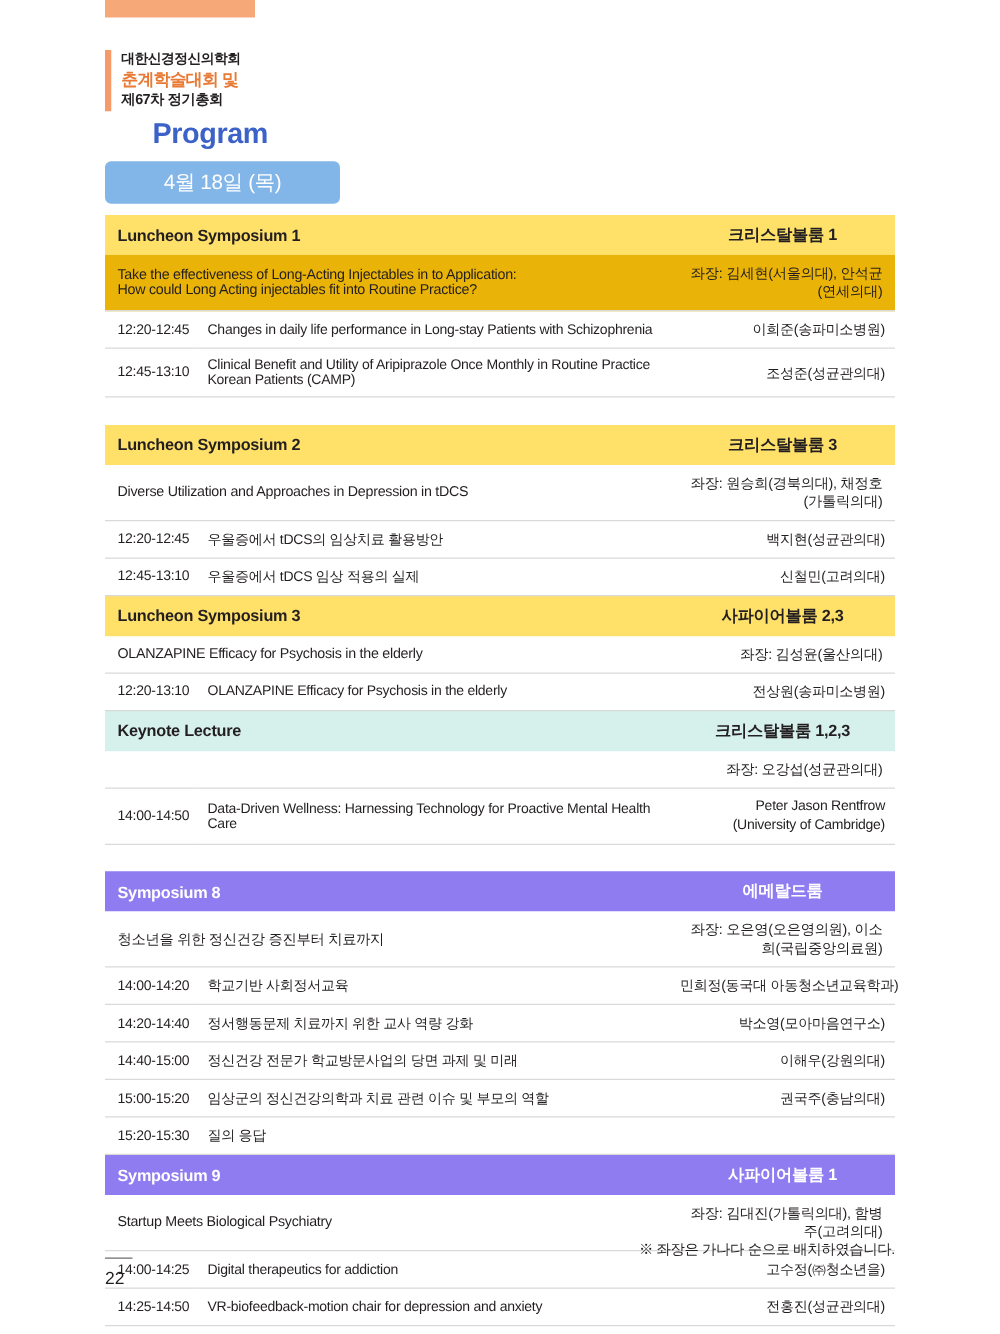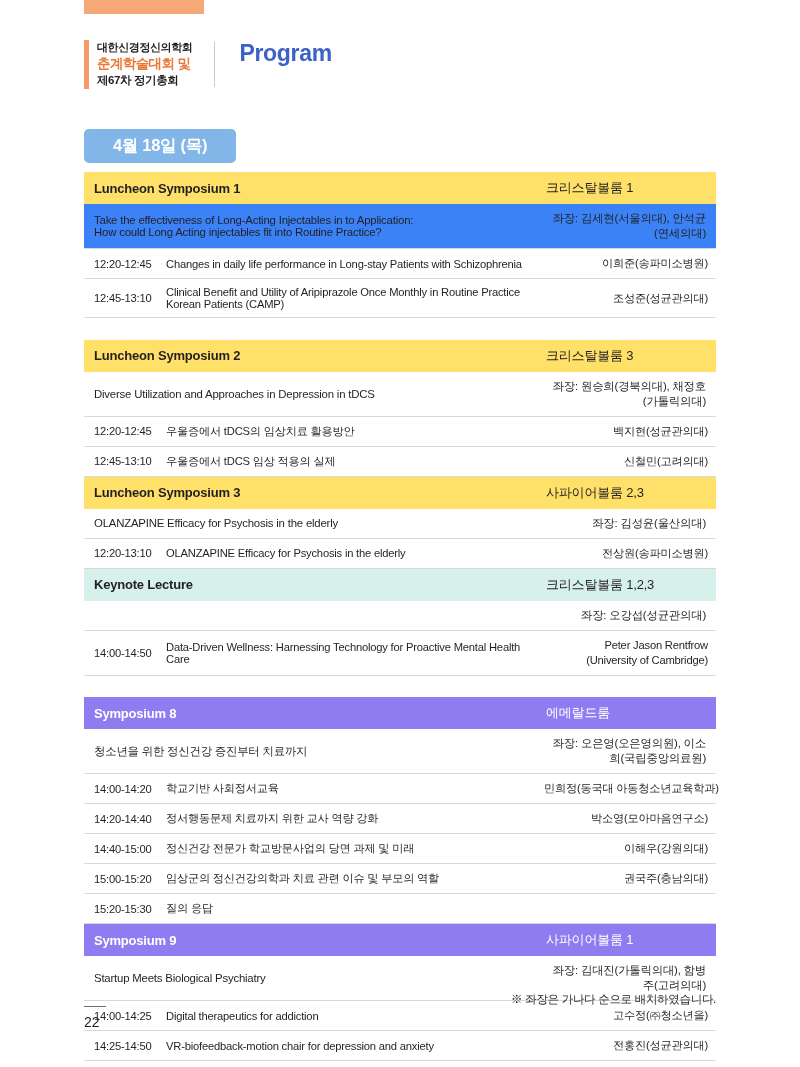--- a/index.html
+++ b/index.html
@@ -15,21 +15,22 @@
   }
   .top-orange {
     position: absolute;
     left: 84px; top: 0; width: 120px; height: 14px;
     background: #f7a878;
   }
   .header {
     position: absolute;
     left: 84px; top: 40px;
     display: flex;
-    align-items: flex-start;
+    align-items: flex-end;
+    flex-direction: column;
   }
   .logo-block {
     display: flex;
     align-items: stretch;
     padding-right: 22px;
   }
   .logo-bar {
     width: 5px;
     background: #f79a6a;
     margin-right: 8px;
@@ -42,26 +43,26 @@
     width: 1px; background: #c9c9c9; align-self: stretch;
     margin: 2px 24px 2px 0;
   }
   .program-title {
     font-size: 23px; font-weight: bold; color: #3c62c8; letter-spacing: -0.3px;
   }
 
   .date-pill {
     position: absolute;
     left: 84px; top: 129px;
-    width: 152px; height: 34px;
+    width: 188px; height: 34px;
     background: #82b5e8;
     border-radius: 5px;
     color: #ffffff;
     font-size: 16.5px;
-    font-weight: bold;
+    font-weight: normal;
     display: flex; align-items: center; justify-content: center;
     letter-spacing: -0.3px;
   }
 
   .sheet {
     position: absolute;
     left: 84px; top: 172px;
     width: 632px;
   }
 
@@ -70,29 +71,29 @@
 
   .sess-head td {
     padding: 7px 10px;
     font-size: 13px;
     font-weight: bold;
     letter-spacing: -0.2px;
   }
   .sess-head.yellow td { background: #ffe16a; color: #231f20; }
   .sess-head.mint td { background: #d6f1ec; color: #231f20; }
   .sess-head.purple td { background: #8e7cf0; color: #ffffff; }
-  .sess-head td.right { text-align: left; font-weight: normal; }
+  .sess-head td.right { text-align: center; font-weight: bold; }
 
   .subrow td {
     padding: 7px 10px;
     font-size: 11.4px;
     letter-spacing: -0.2px;
     border-bottom: 1px solid #d9d9d9;
   }
-  .subrow.grayfill td { background: #3b82f6; }
+  .subrow.grayfill td { background: #eab308; }
   .subrow td.right { text-align: right; }
 
   .row td {
     padding: 7px 8px;
     font-size: 11.2px;
     letter-spacing: -0.2px;
     border-bottom: 1px solid #d9d9d9;
   }
   .row td.time { width: 74px; padding-left: 10px; color: #231f20; white-space: nowrap; }
   .row td.title { }

